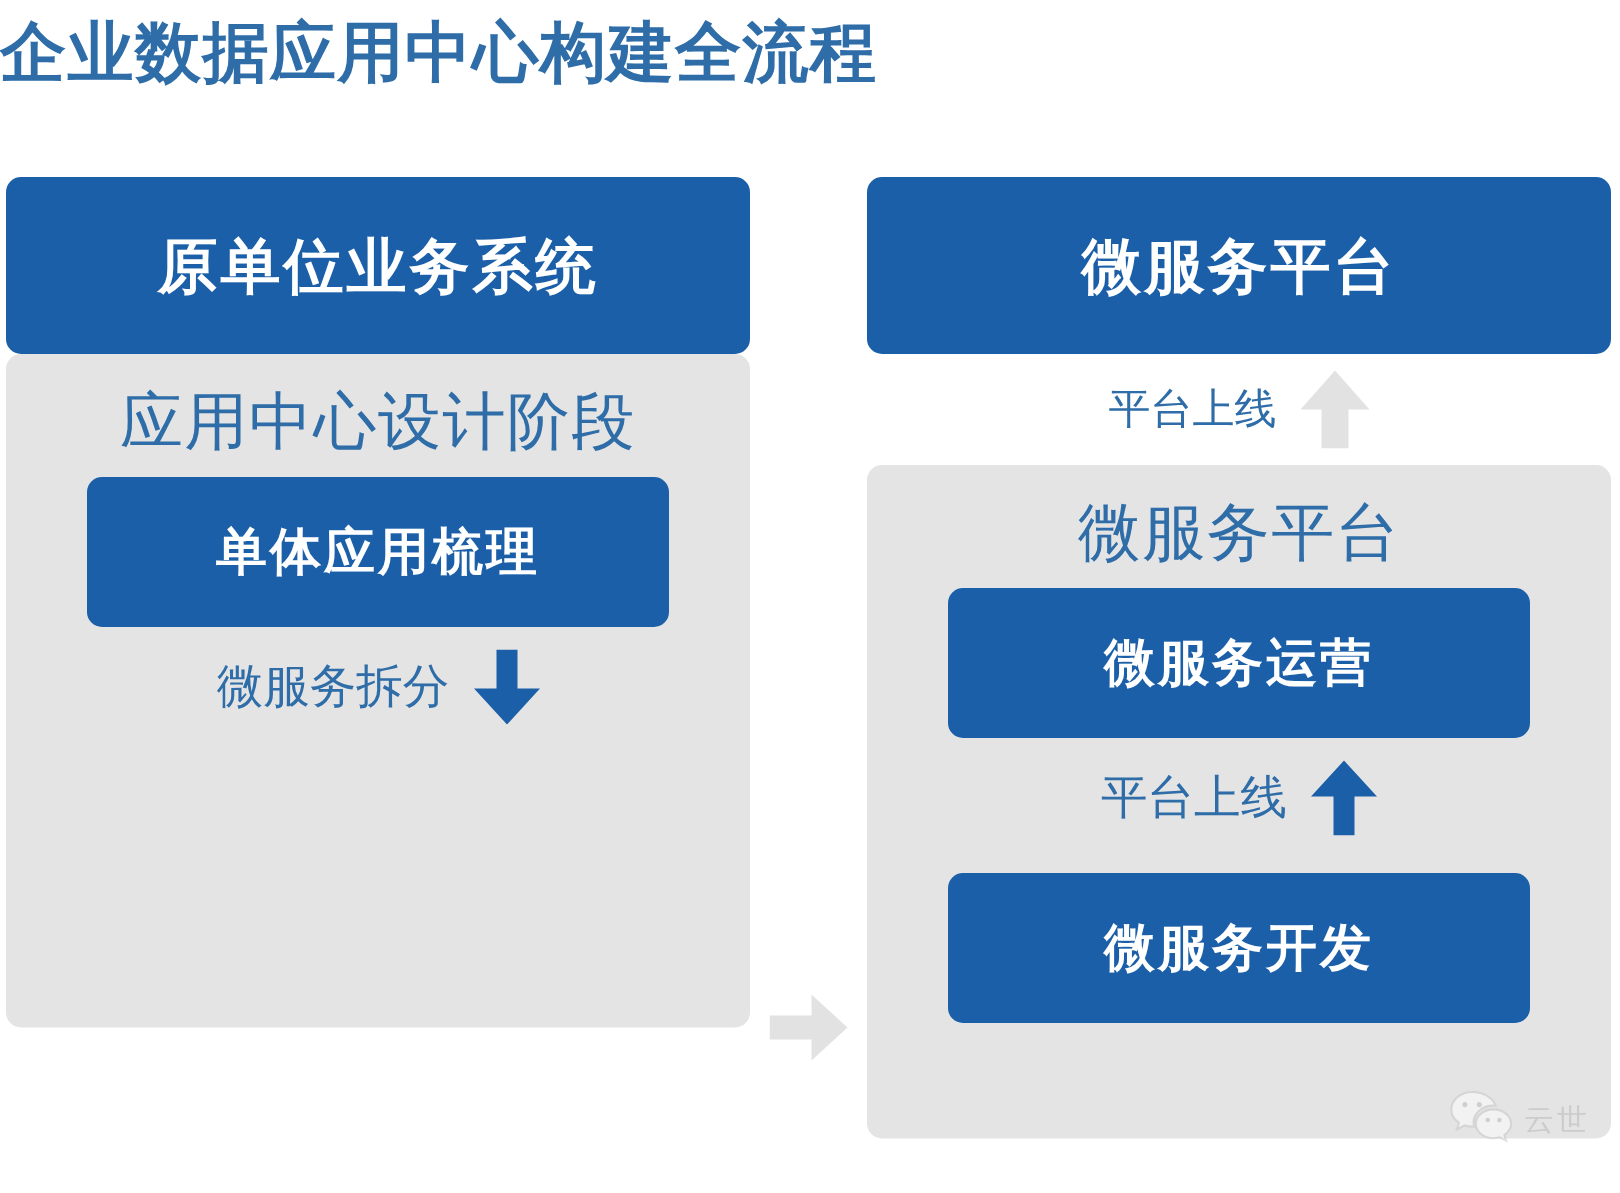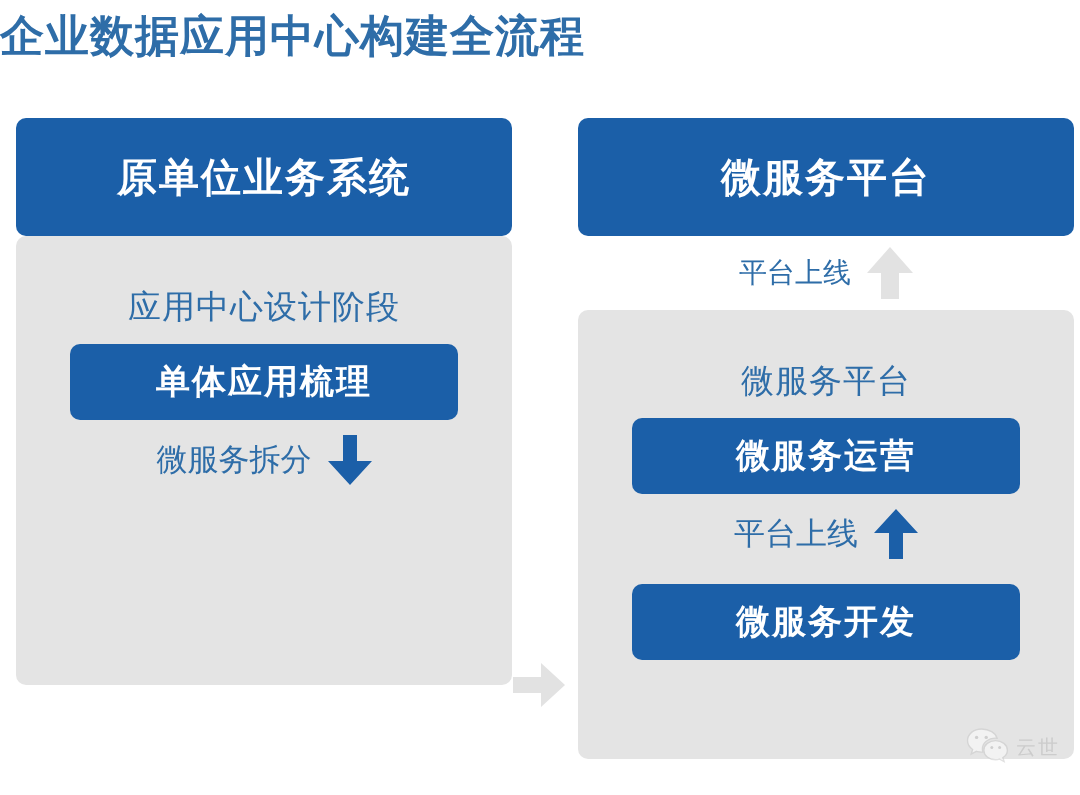--- a/index.html
+++ b/index.html
@@ -29,21 +29,21 @@
     line-height: 60px;
     white-space: nowrap;
   }
 
   
   .column {
     position: absolute;
     top: 118px;
     width: 496px;
   }
-  .column.left  { left: 16px; }
+  .column.left  { left: 4px; }
   .column.right { left: 578px; }
 
   
   .header-box {
     height: 118px;
     border-radius: 10px;
     background: #1B5FA8;
     display: flex;
     align-items: center;
     justify-content: center;
@@ -79,31 +79,30 @@
   .stage-panel {
     position: relative;
     background: #E4E4E4;
     border-radius: 10px;
     padding: 18px 0 24px 0;
     height: 449px;
     box-sizing: border-box;
   }
   .stage-title {
     text-align: center;
-    font-size: 33px;
+    font-size: 42px;
     color: #2E6DA8;
     line-height: 54px;
     letter-spacing: 1px;
     white-space: nowrap;
-    margin-top: 26px;
   }
   .stage-box {
     margin: 10px auto 0 auto;
     width: 388px;
-    height: 76px;
+    height: 100px;
     border-radius: 10px;
     background: #1B5FA8;
     display: flex;
     align-items: center;
     justify-content: center;
   }
   .stage-box .stage-box-label {
     color: #ffffff;
     font-size: 34px;
     font-weight: 700;

